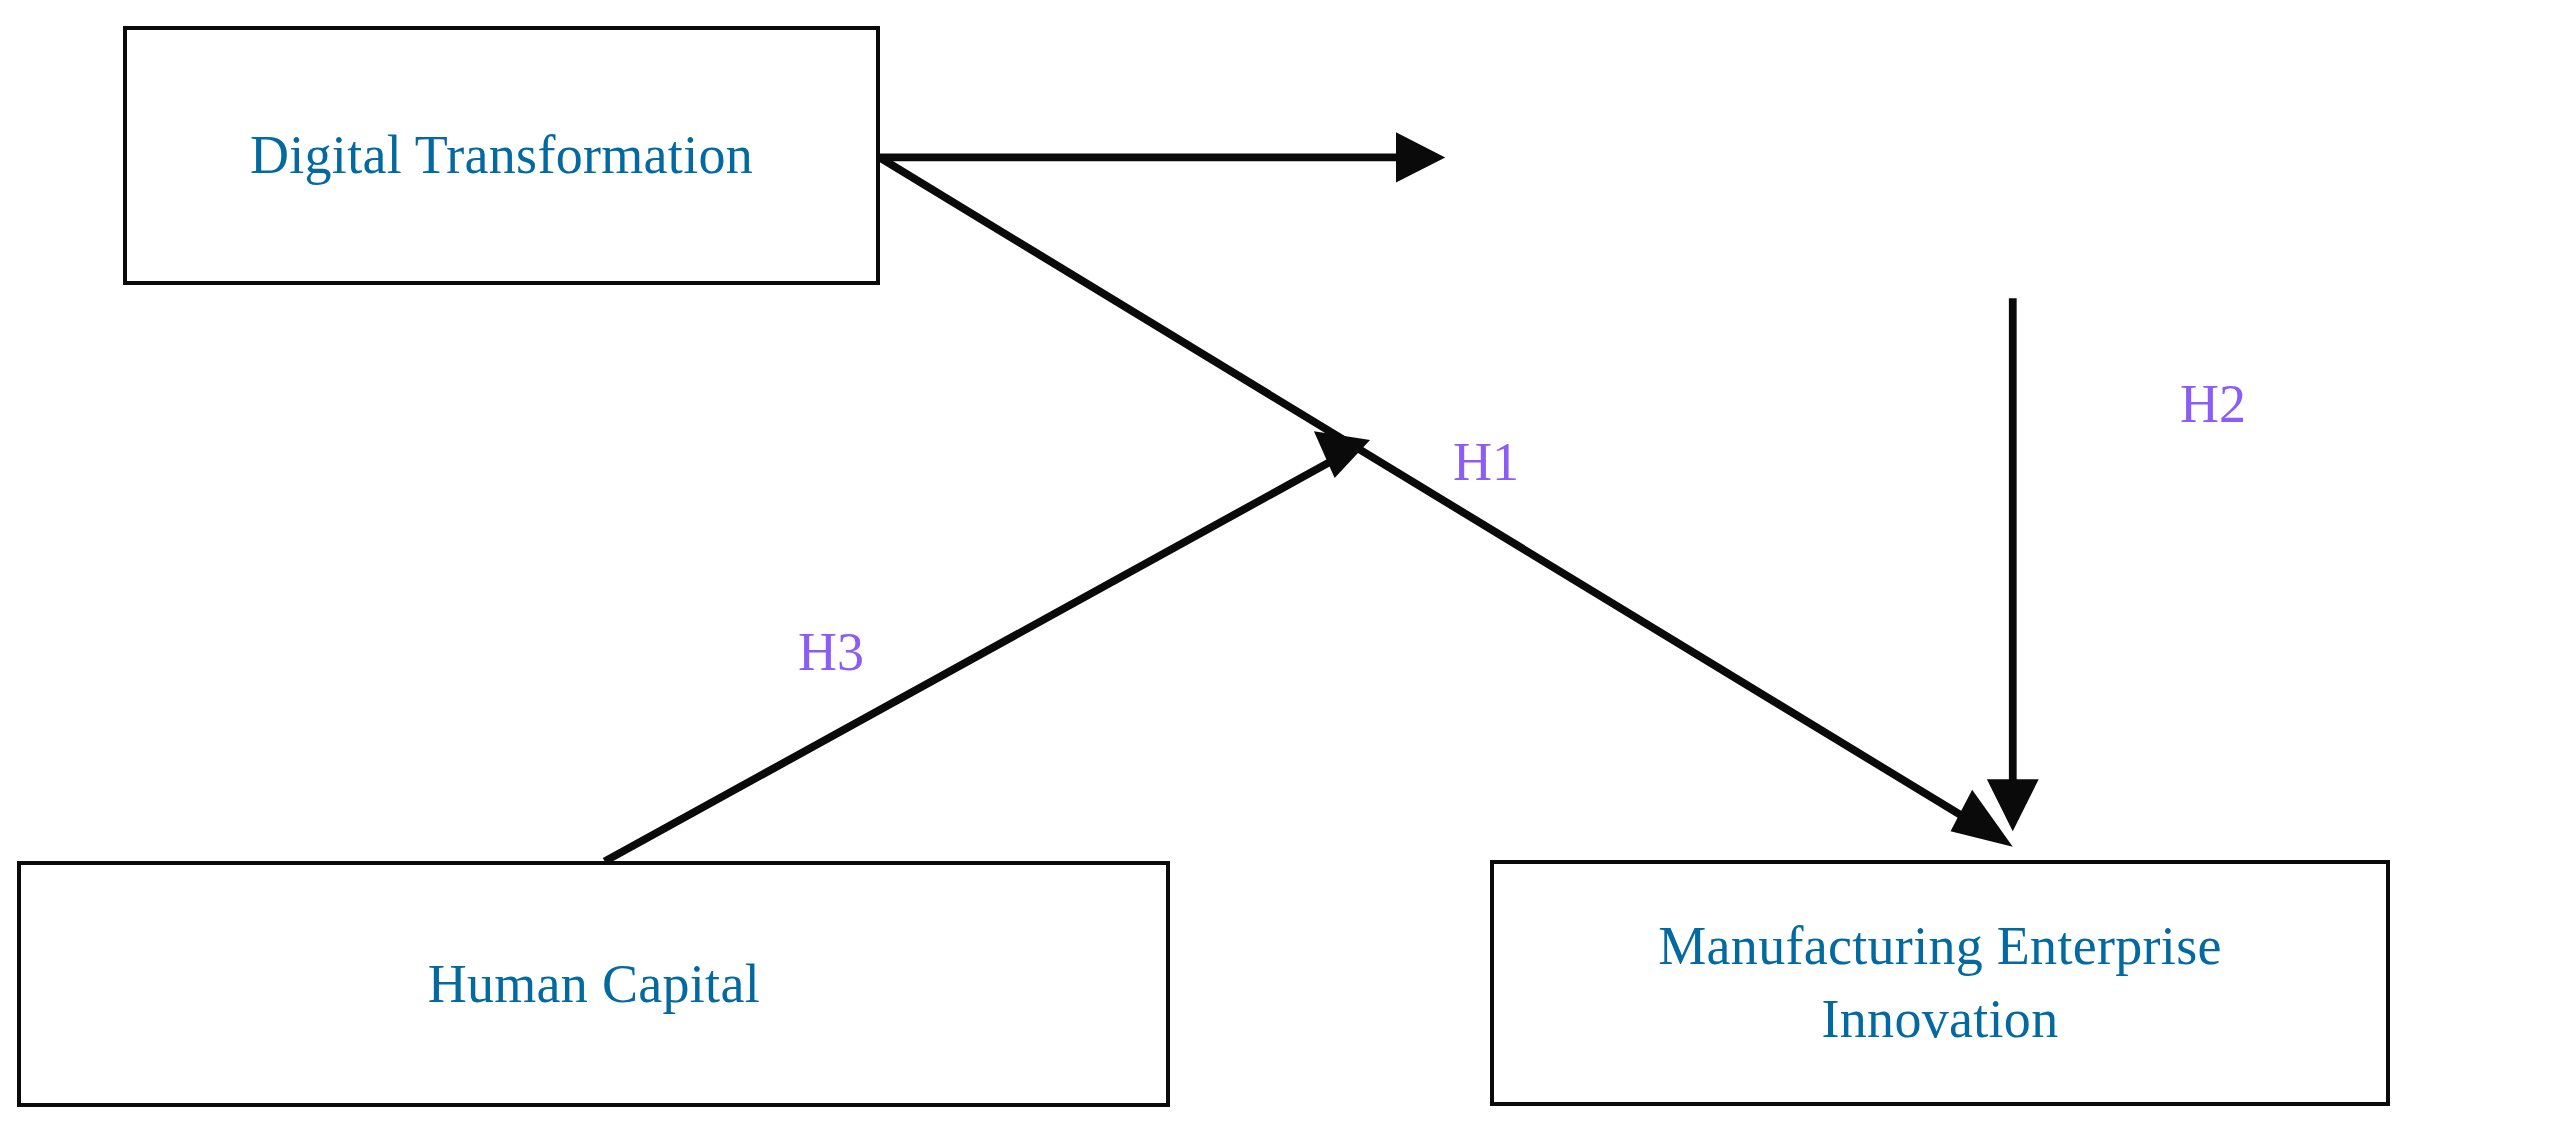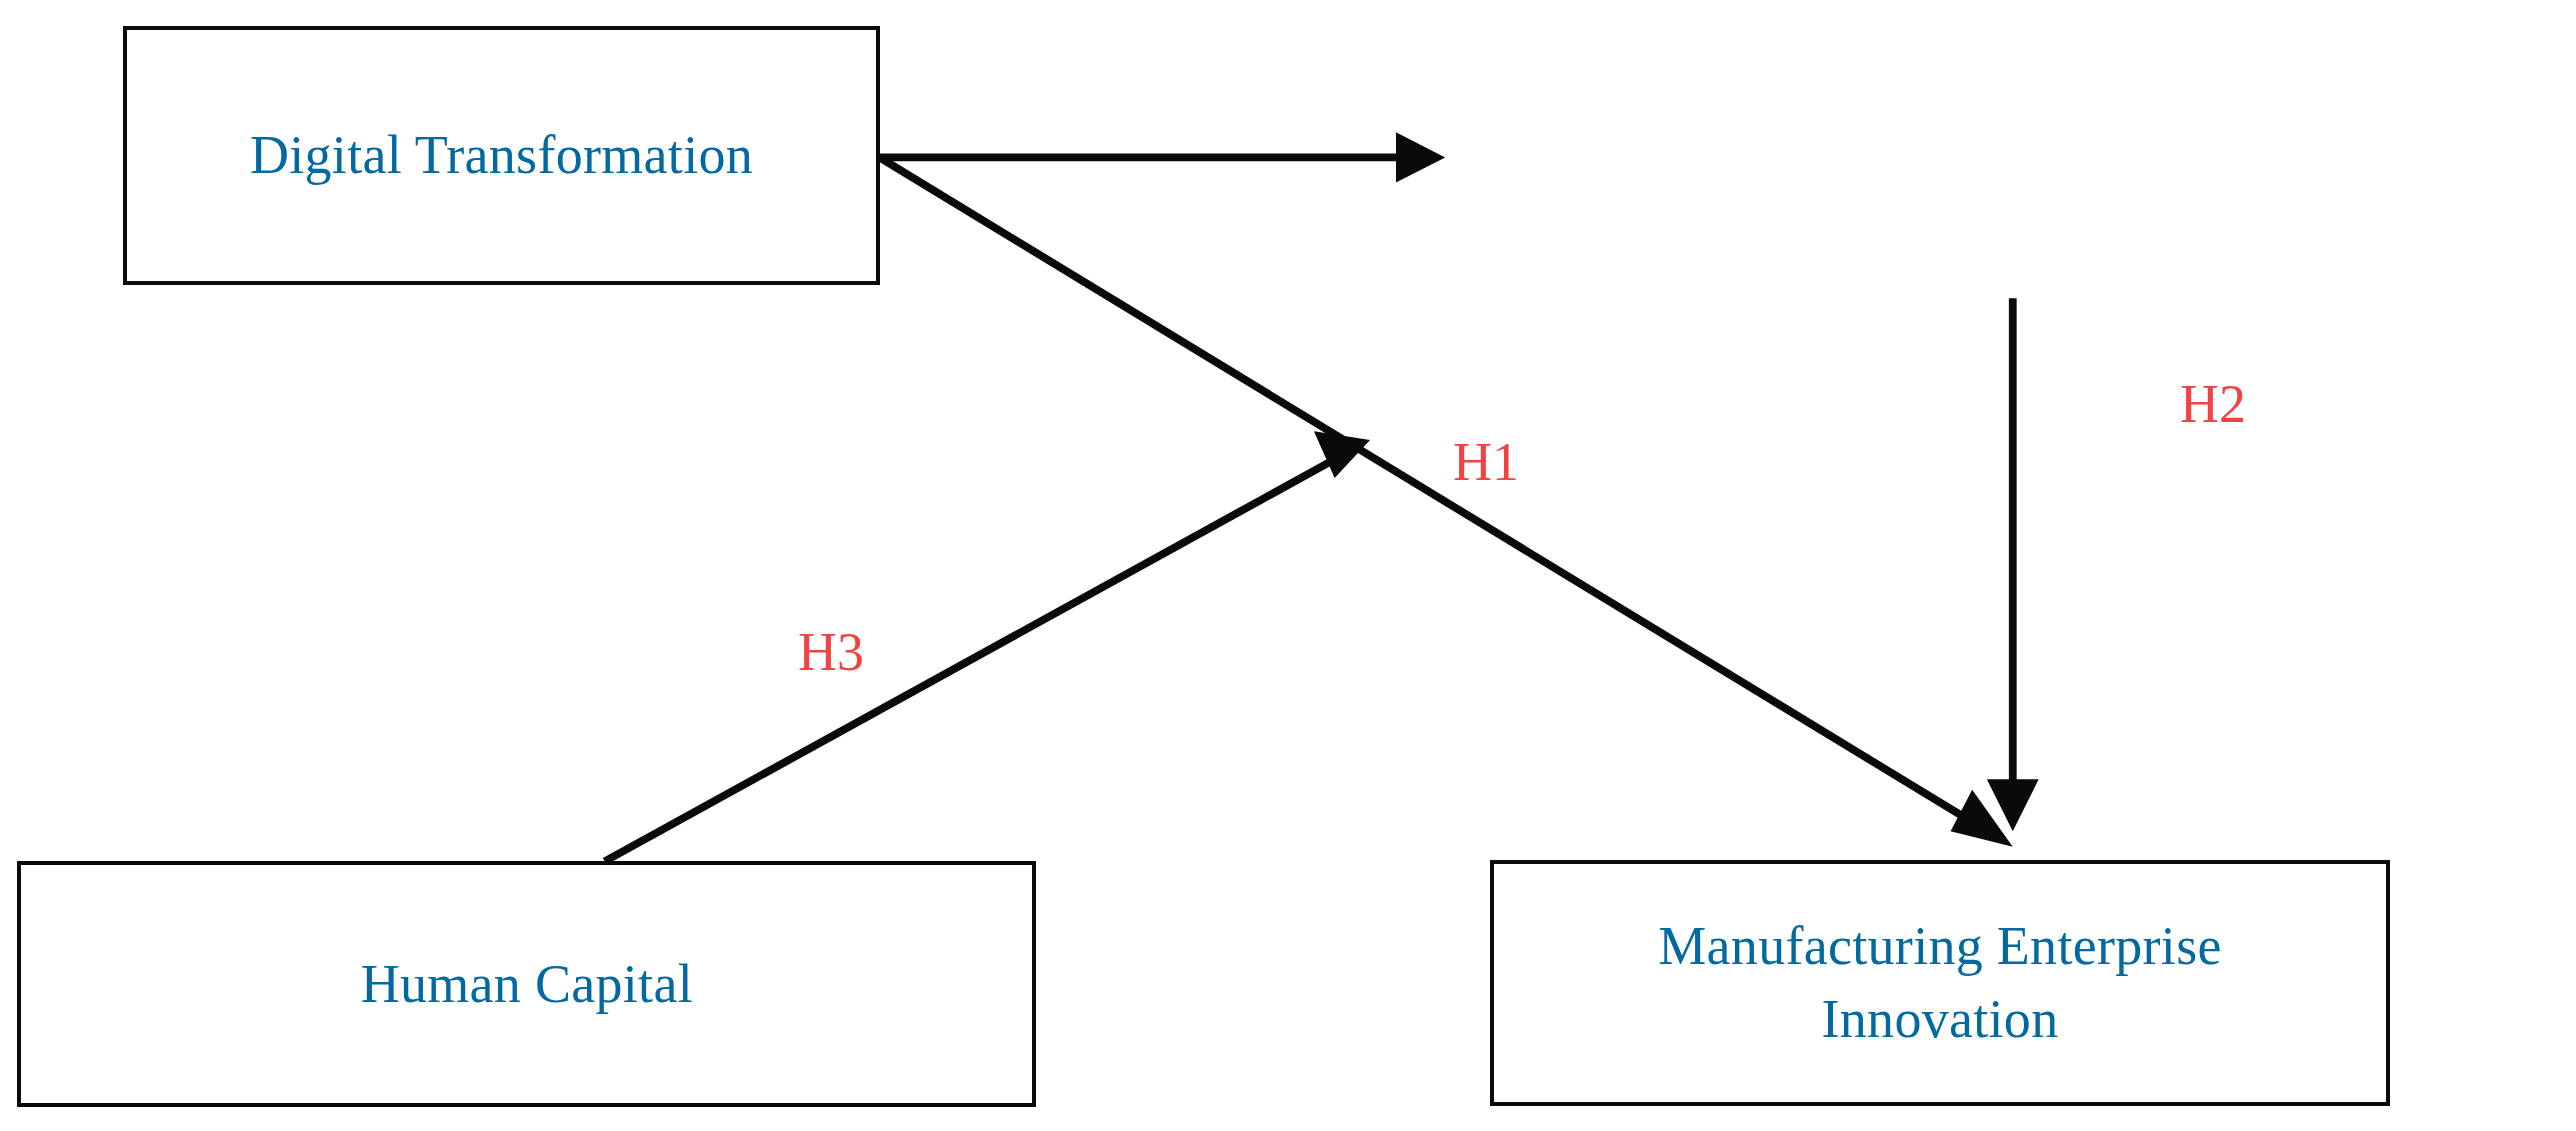--- a/index.html
+++ b/index.html
@@ -33,21 +33,21 @@
     line-height: 1.35;
     color: #0369a1;
     letter-spacing: 0.3px;
     padding: 0 15.5px;
     white-space: pre-line;
   }
   .hyp-label {
     position: absolute;
     font-family: "Liberation Serif", "DejaVu Serif", serif;
     font-size: 54px;
-    color: #ef4444;
+    color: #8b5cf6;
     z-index: 4;
     background: transparent;
     transform: translate(-50%, -50%);
     white-space: nowrap;
   }
   #edges {
     position: absolute;
     left: 0;
     top: 0;
     width: 2576px;
@@ -90,21 +90,21 @@
       <line class="edge-line" x1="700" y1="997" x2="1546" y2="531" stroke-width="9"></line>
       <polygon class="arrow-head" points="1586,509 1521,499 1545,553"></polygon>
     </g>
   </svg>
 
   <div class="node-box" style="left:123px; top:26px; width:757px; height:259px;">
     <span class="node-label">Digital Transformation</span>
   </div>
 
 
-  <div class="node-box" style="left:17.3px; top:861px; width:1019px; height:246px;text-align:center;">
+  <div class="node-box" style="left:17.3px; top:861px; width:1153px; height:246px;text-align:center;">
     <span class="node-label">Human Capital</span>
   </div>
 
   <div class="node-box" style="left:1490px; top:860px; width:900px; height:246px;">
     <span class="node-label">Manufacturing Enterprise
 Innovation</span>
   </div>
 
   <span class="hyp-label" style="left:1486px; top:462px;">H1</span>
 

